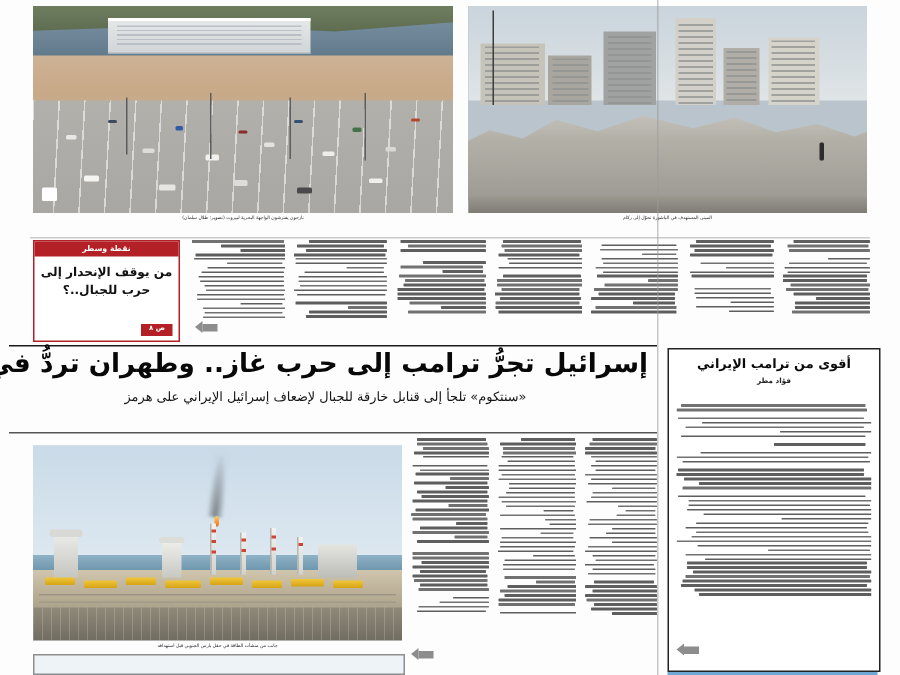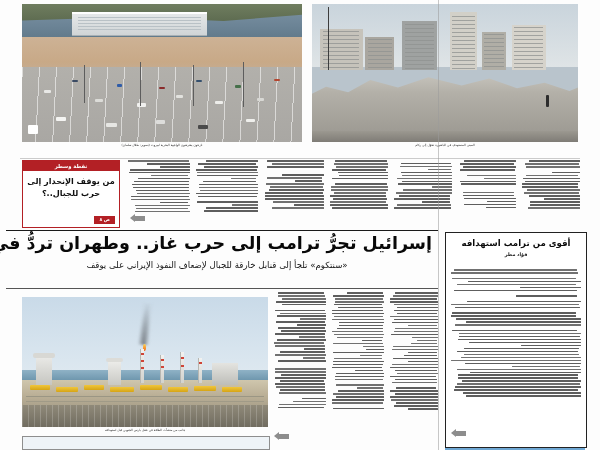--- a/index.html
+++ b/index.html
@@ -347,21 +347,21 @@
       <div class="ln" style="width: 86.0376%; margin-right: 0%;"></div>
       <div class="ln" style="width: 86.688%; margin-right: 0%;"></div>
       <div class="ln s" style="width: 90.3116%; margin-right: 0%;"></div>
     </div>
 
   <div class="arrow" style="left:130px;top:214px"></div>
 
   <div class="rule" style="left:6px;top:230px;width:432px;height:.9px;"></div>
   <div id="headline-band">
     <div id="headline-main">إسرائيل تجرُّ ترامب إلى حرب غاز.. وطهران تردُّ في قطر</div>
-    <div id="headline-sub">«سنتكوم» تلجأ إلى قنابل خارقة للجبال لإضعاف النفوذ الإيراني على يوقف</div>
+    <div id="headline-sub">«سنتكوم» تلجأ إلى قنابل خارقة للجبال لإضعاف إسرائيل الإيراني على هرمز</div>
   </div>
   <div class="rule" style="left:6px;top:288px;width:432px;height:.6px;background:#555"></div>
 
   <div class="photo" id="photo-gasfield">
     <div class="gf-sky"></div>
     <div class="gf-sea"></div>
     <div class="gf-ground"></div>
     <div class="gf-smoke"></div>
     <div class="gf-flame"></div>
 
@@ -531,21 +531,21 @@
       <div class="ln" style="width: 99.9384%; margin-right: 0%;"></div>
       <div class="ln s" style="width: 98.6868%; margin-right: 0%;"></div>
       <div class="ln" style="width: 88.5278%; margin-right: 0%;"></div>
       <div class="ln" style="width: 91.0936%; margin-right: 0%;"></div>
       <div class="ln" style="width: 62.3294%; margin-right: 0%;"></div>
     </div>
 
   <div class="arrow" style="left:274px;top:432px"></div>
 
   <div id="op-col">
-    <div id="op-title">أقوى من ترامب استهدافه</div>
+    <div id="op-title">أقوى من ترامب الإيراني</div>
     <div id="op-author">فؤاد مطر</div>
     <div class="col" id="op-body" style="left:5px;top:36px;width:130px;height:168px;position:absolute;">
         <div class="ln s" style="width: 94.3285%; margin-right: 3.06284%;"></div>
         <div class="ln s" style="width: 98.1868%; margin-right: 2.20066%;"></div>
         <div class="gap"></div>
         <div class="ln s" style="width: 95.4636%; margin-right: 3.8484%;"></div>
         <div class="ln" style="width: 86.8058%; margin-right: 0%;"></div>
         <div class="ln s" style="width: 91.6635%; margin-right: 3.78215%;"></div>
         <div class="ln" style="width: 46.6644%; margin-right: 0%;"></div>
         <div class="ln" style="width: 94.716%; margin-right: 2.76567%;"></div>

